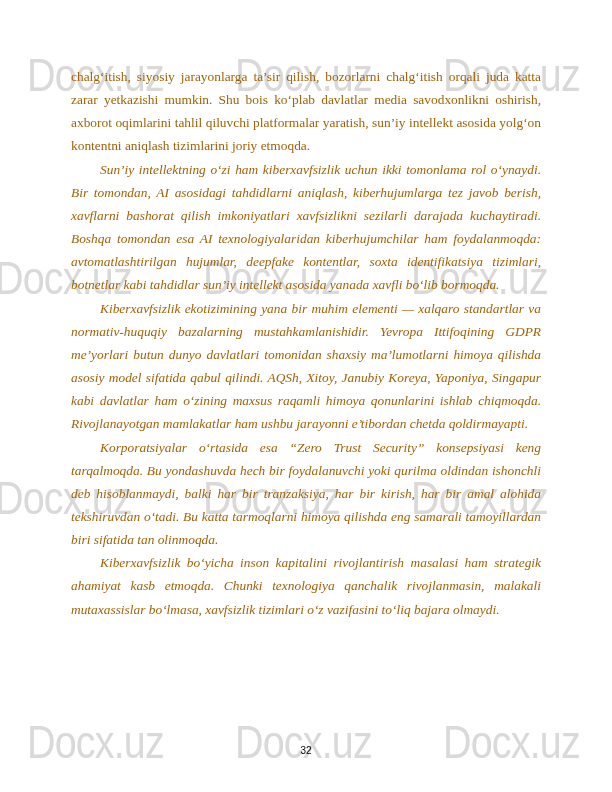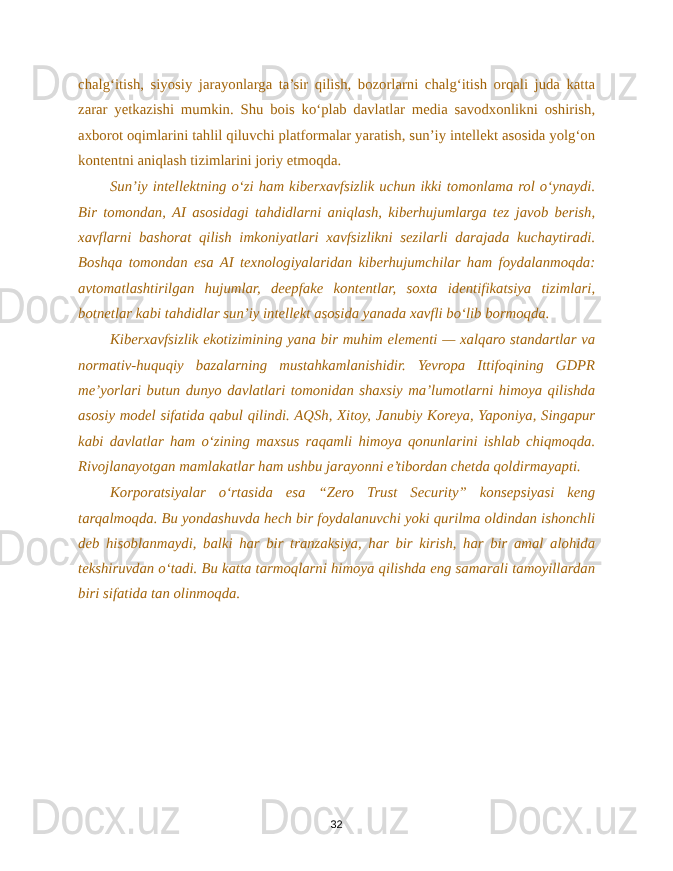--- a/index.html
+++ b/index.html
@@ -50,15 +50,16 @@
     <span class="wm" style="left:235px">Docx.uz</span>
     <span class="wm" style="left:443px">Docx.uz</span>
   </div>
 </div>
 
 <div class="page">
   <p>chalg‘itish, siyosiy jarayonlarga ta’sir qilish, bozorlarni chalg‘itish orqali juda katta zarar yetkazishi mumkin. Shu bois ko‘plab davlatlar media savodxonlikni oshirish, axborot oqimlarini tahlil qiluvchi platformalar yaratish, sun’iy intellekt asosida yolg‘on kontentni aniqlash tizimlarini joriy etmoqda.</p>
   <p class="indent">Sun’iy intellektning o‘zi ham kiberxavfsizlik uchun ikki tomonlama rol o‘ynaydi. Bir tomondan, AI asosidagi tahdidlarni aniqlash, kiberhujumlarga tez javob berish, xavflarni bashorat qilish imkoniyatlari xavfsizlikni sezilarli darajada kuchaytiradi. Boshqa tomondan esa AI texnologiyalaridan kiberhujumchilar ham foydalanmoqda: avtomatlashtirilgan hujumlar, deepfake kontentlar, soxta identifikatsiya tizimlari, botnetlar kabi tahdidlar sun’iy intellekt asosida yanada xavfli bo‘lib bormoqda.</p>
   <p class="indent">Kiberxavfsizlik ekotizimining yana bir muhim elementi — xalqaro standartlar va normativ-huquqiy bazalarning mustahkamlanishidir. Yevropa Ittifoqining GDPR me’yorlari butun dunyo davlatlari tomonidan shaxsiy ma’lumotlarni himoya qilishda asosiy model sifatida qabul qilindi. AQSh, Xitoy, Janubiy Koreya, Yaponiya, Singapur kabi davlatlar ham o‘zining maxsus raqamli himoya qonunlarini ishlab chiqmoqda. Rivojlanayotgan mamlakatlar ham ushbu jarayonni e’tibordan chetda qoldirmayapti.</p>
   <p class="indent">Korporatsiyalar o‘rtasida esa “Zero Trust Security” konsepsiyasi keng tarqalmoqda. Bu yondashuvda hech bir foydalanuvchi yoki qurilma oldindan ishonchli deb hisoblanmaydi, balki har bir tranzaksiya, har bir kirish, har bir amal alohida tekshiruvdan o‘tadi. Bu katta tarmoqlarni himoya qilishda eng samarali tamoyillardan biri sifatida tan olinmoqda.</p>
+  <p class="indent">Kiberxavfsizlik bo‘yicha inson kapitalini rivojlantirish masalasi ham strategik ahamiyat kasb etmoqda. Chunki texnologiya qanchalik rivojlanmasin, malakali mutaxassislar bo‘lmasa, xavfsizlik tizimlari o‘z vazifasini to‘liq bajara olmaydi.</p>
 </div>
 
 <div class="page-number">32</div>
 
 </body></html>

